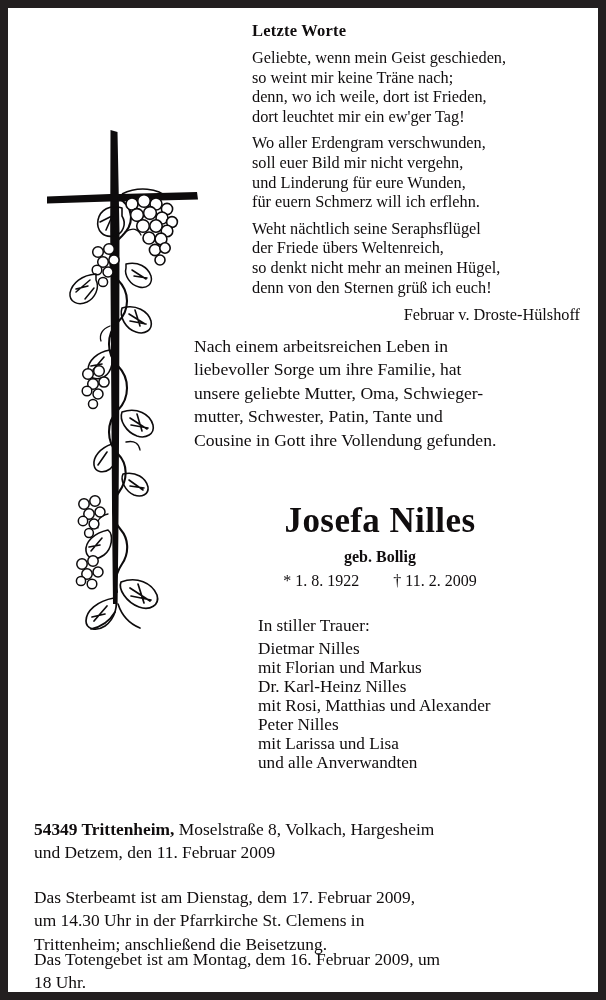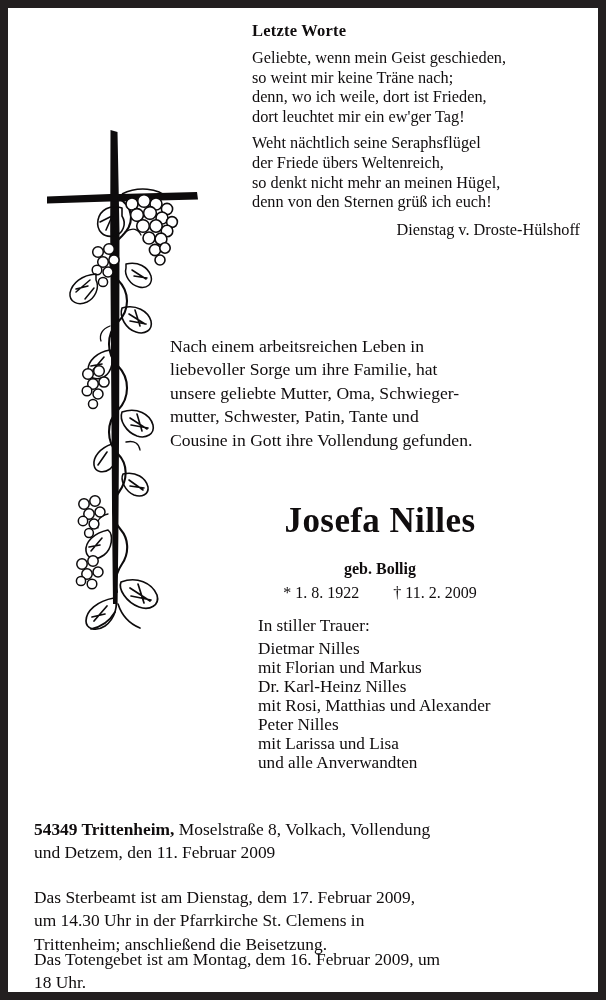--- a/index.html
+++ b/index.html
@@ -65,21 +65,21 @@
     font-size: 16.3px;
     line-height: 19.6px;
     text-align: right;
     margin-top: 8px;
     padding-right: 2px;
   }
 
   
   .lead {
     position: absolute;
-    left: 162px;
+    left: 186px;
     top: 327px;
     width: 404px;
     font-size: 17.6px;
     line-height: 23.4px;
     text-align: justify;
     text-justify: inter-word;
     font-family: Liberation Serif, serif;
   }
   .lead > span { display: block; }
   .lead .last { text-align: left; }
@@ -95,21 +95,21 @@
   .deceased-name {
     font-weight: bold;
     font-size: 35px;
     line-height: 41px;
     letter-spacing: .4px;
   }
   .maiden {
     font-weight: bold;
     font-size: 16px;
     line-height: 22px;
-    margin-top: 17px;
+    margin-top: 5px;
   }
   .dates {
     font-size: 16px;
     line-height: 24px;
     margin-top: 1px;
   }
   .dates .sep { display: inline-block; width: 26px; }
 
   
   .mourn {
@@ -273,25 +273,29 @@
         </g>
       </svg>
     </div>
 
     <div class="poem-col">
       <div class="poem-head">Letzte Worte</div>
       <div class="stanza">Geliebte, wenn mein Geist geschieden,
 so weint mir keine Träne nach;
 denn, wo ich weile, dort ist Frieden,
 dort leuchtet mir ein ew'ger Tag!</div>
+      <div class="stanza">Wo aller Erdengram verschwunden,
+soll euer Bild mir nicht vergehn,
+und Linderung für eure Wunden,
+für euern Schmerz will ich erflehn.</div>
       <div class="stanza">Weht nächtlich seine Seraphsflügel
 der Friede übers Weltenreich,
 so denkt nicht mehr an meinen Hügel,
 denn von den Sternen grüß ich euch!</div>
-      <div class="attrib">Dienstag v. Droste-Hülshoff</div>
+      <div class="attrib">Februar v. Droste-Hülshoff</div>
     </div>
 
     <div class="lead">
       <span>Nach einem arbeitsreichen Leben in</span>
       <span>liebevoller Sorge um ihre Familie, hat</span>
       <span>unsere geliebte Mutter, Oma, Schwieger-</span>
       <span>mutter, Schwester, Patin, Tante und</span>
       <span class="last">Cousine in Gott ihre Vollendung gefunden.</span>
     </div>
 
@@ -310,21 +314,21 @@
       <div class="mourn-list">Dietmar Nilles
 mit Florian und Markus
 Dr. Karl-Heinz Nilles
 mit Rosi, Matthias und Alexander
 Peter Nilles
 mit Larissa und Lisa
 und alle Anverwandten</div>
     </div>
 
     <div class="foot foot-place">
-      <span><b>54349 Trittenheim,</b><span> Moselstraße 8, Volkach, Vollendung</span></span>
+      <span><b>54349 Trittenheim,</b><span> Moselstraße 8, Volkach, Hargesheim</span></span>
       <span>und Detzem, den 11. Februar 2009</span>
     </div>
 
     <div class="foot foot-mass">
       <span>Das Sterbeamt ist am Dienstag, dem 17. Februar 2009,</span>
       <span>um 14.30 Uhr in der Pfarrkirche St. Clemens in</span>
       <span class="last">Trittenheim; anschließend die Beisetzung.</span>
     </div>
 
     <div class="foot foot-pray">

